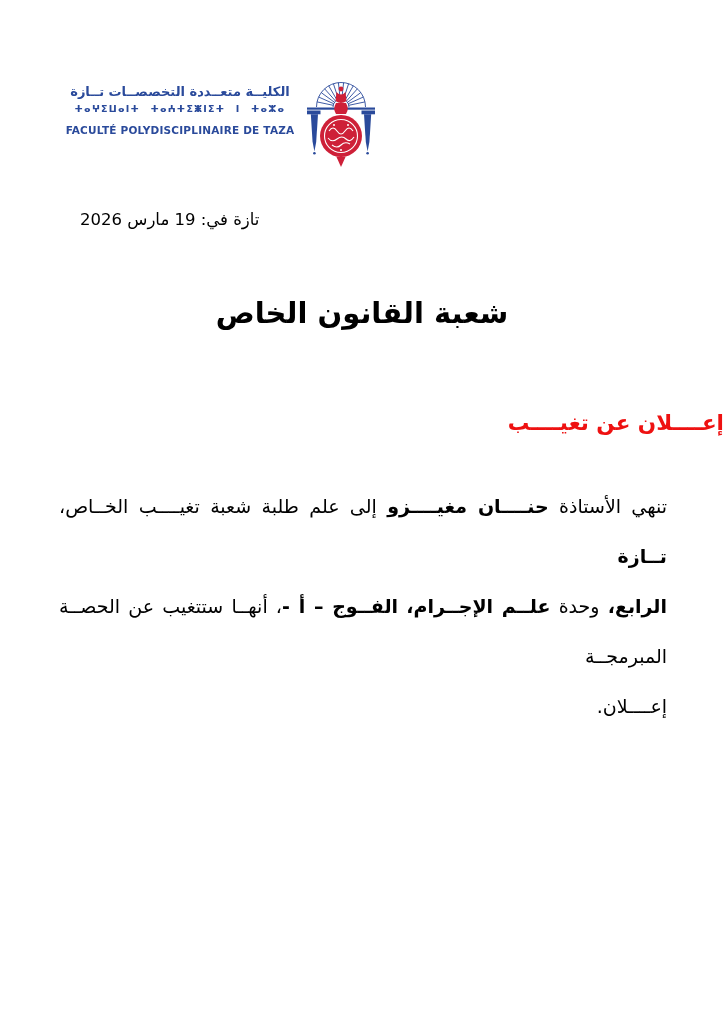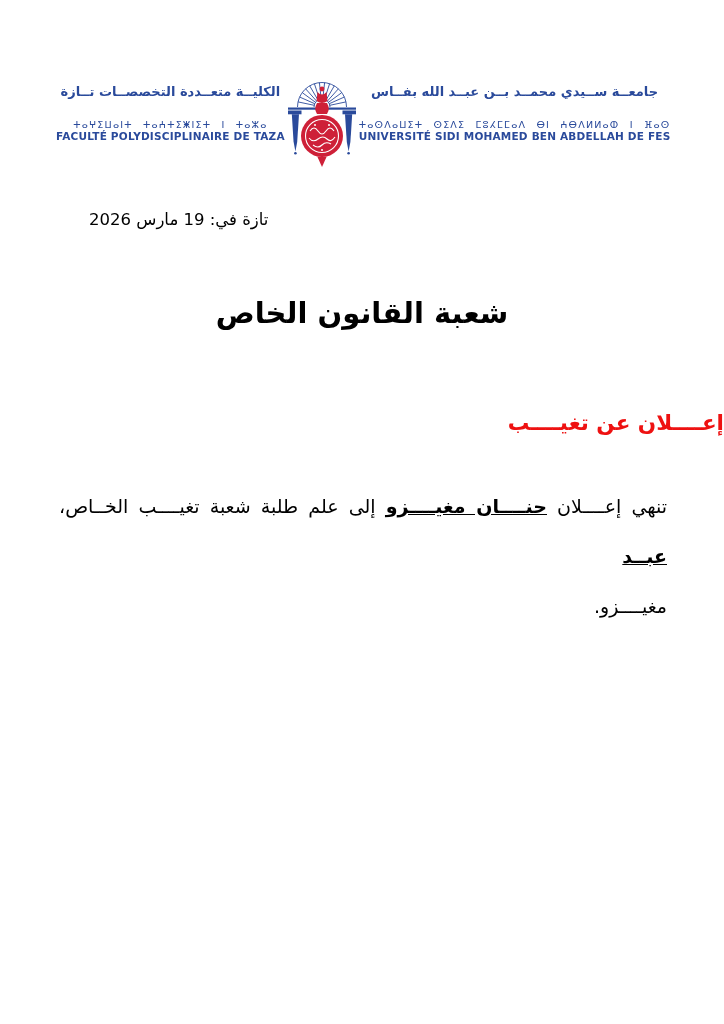--- a/index.html
+++ b/index.html
@@ -9,38 +9,38 @@
     font-family:"DejaVu Sans", sans-serif; color:#000;
   }
   :root { --blue:#2a4a9b; --logo-red:#ce2038; --red:#ee1111; }
 
   
   .letterhead { position:absolute; top:84px; left:56px; right:54px; display:flex; align-items:flex-start; }
   .lh-col { display:flex; flex-direction:column; align-items:center; }
   .lh-left  { width:248px; }
   .lh-right { flex:1; }
   .lh-arabic  { color:var(--blue); font-weight:bold; font-size:13px; direction:rtl; white-space:nowrap; }
-  .lh-tifinagh{ color:var(--blue); font-weight:normal; font-size:9.5px; letter-spacing:1.2px; word-spacing:6px; margin-top:20px; white-space:nowrap; }
-  .lh-french  { color:var(--blue); font-weight:bold; font-size:10.5px; letter-spacing:.2px; white-space:nowrap; }
+  .lh-tifinagh{ color:var(--blue); font-weight:bold; font-size:9.5px; letter-spacing:1.2px; word-spacing:6px; margin-top:4px; white-space:nowrap; }
+  .lh-french  { color:var(--blue); font-weight:bold; font-size:10.5px; letter-spacing:.2px; margin-top:10px; white-space:nowrap; }
   .logo-wrap { width:70px; margin:-4px 2px 0 2px; flex:none; }
 
   
-  .date-line { position:absolute; top:210px; left:89px; font-size:16.5px; direction:rtl; }
+  .date-line { position:absolute; top:210px; left:80px; font-size:16.5px; direction:rtl; }
 
   
   .dept-title { position:absolute; top:296px; left:0; width:100%; text-align:center;
                 font-size:29px; font-weight:bold; direction:rtl; }
   .annc-title { position:absolute; top:410px; left:0; width:100%; text-align:right;
                 font-size:21.5px; font-weight:bold; color:var(--red); direction:rtl; }
 
   
   .body-par  { position:absolute; top:481px; left:59px; right:57px; direction:rtl; font-size:19px; }
   .body-line { line-height:50px; text-align:justify; }
   .body-line.just { text-align-last:justify; }
-  .b { font-weight:bold;text-decoration:underline; }
+  .b { font-weight:bold; }
 </style>
 </head>
 <body>
 
 <header class="letterhead">
 
   <div class="lh-col lh-left">
     <div class="lh-arabic">الكليــة متعــددة التخصصــات تــازة</div>
     <div class="lh-tifinagh">ⵜⴰⵖⵉⵡⴰⵏⵜ ⵜⴰⵄⵜⵉⵥⵏⵉⵜ ⵏ ⵜⴰⵣⴰ</div>
     <div class="lh-french">FACULTÉ POLYDISCIPLINAIRE DE TAZA</div>
@@ -96,29 +96,25 @@
         <path d="M26 65 q5 4 9 0 t9 -1"></path>
       </g>
       <g fill="#ffffff">
         <circle cx="28" cy="45" r="1"></circle>
         <circle cx="42" cy="45" r="1"></circle>
         <circle cx="35" cy="70" r="1"></circle>
       </g>
     </svg>
   </div>
 
-  <div class="lh-col lh-right">
-    <div class="lh-arabic">جامعــة ســيدي محمــد بــن عبــد الله بفــاس</div>
-    <div class="lh-tifinagh">ⵜⴰⵙⴷⴰⵡⵉⵜ ⵙⵉⴷⵉ ⵎⵓⵃⵎⵎⴰⴷ ⴱⵏ ⵄⴱⴷⵍⵍⴰⵀ ⵏ ⴼⴰⵙ</div>
-    <div class="lh-french">UNIVERSITÉ SIDI MOHAMED BEN ABDELLAH DE FES</div>
-  </div>
 </header>
 
 <div class="date-line">تازة في: 19 مارس 2026</div>
 
 <div class="dept-title">شعبة القانون الخاص</div>
 
 <div class="annc-title">إعــــلان عن تغيــــب</div>
 
 <div class="body-par">
-    <div class="body-line just"><span>تنهي إعــــلان </span><span class="b">حنــــان مغيــــزو</span><span> إلى علم طلبة شعبة تغيــــب الخــاص، </span><span class="b">عبــد</span></div>
-    <div class="body-line"><span>مغيــــزو.</span></div>
+    <div class="body-line just"><span>تنهي الأستاذة </span><span class="b">حنــــان مغيــــزو</span><span> إلى علم طلبة شعبة تغيــــب الخــاص، </span><span class="b">تــازة</span></div>
+    <div class="body-line just"><span class="b">الرابع،</span><span> وحدة </span><span class="b">علــم الإجــرام،</span><span> </span><span class="b">الفــوج – أ -</span><span>، أنهــا ستتغيب عن الحصــة المبرمجــة</span></div>
+    <div class="body-line"><span>إعــــلان.</span></div>
   </div>
 
 </body></html>

